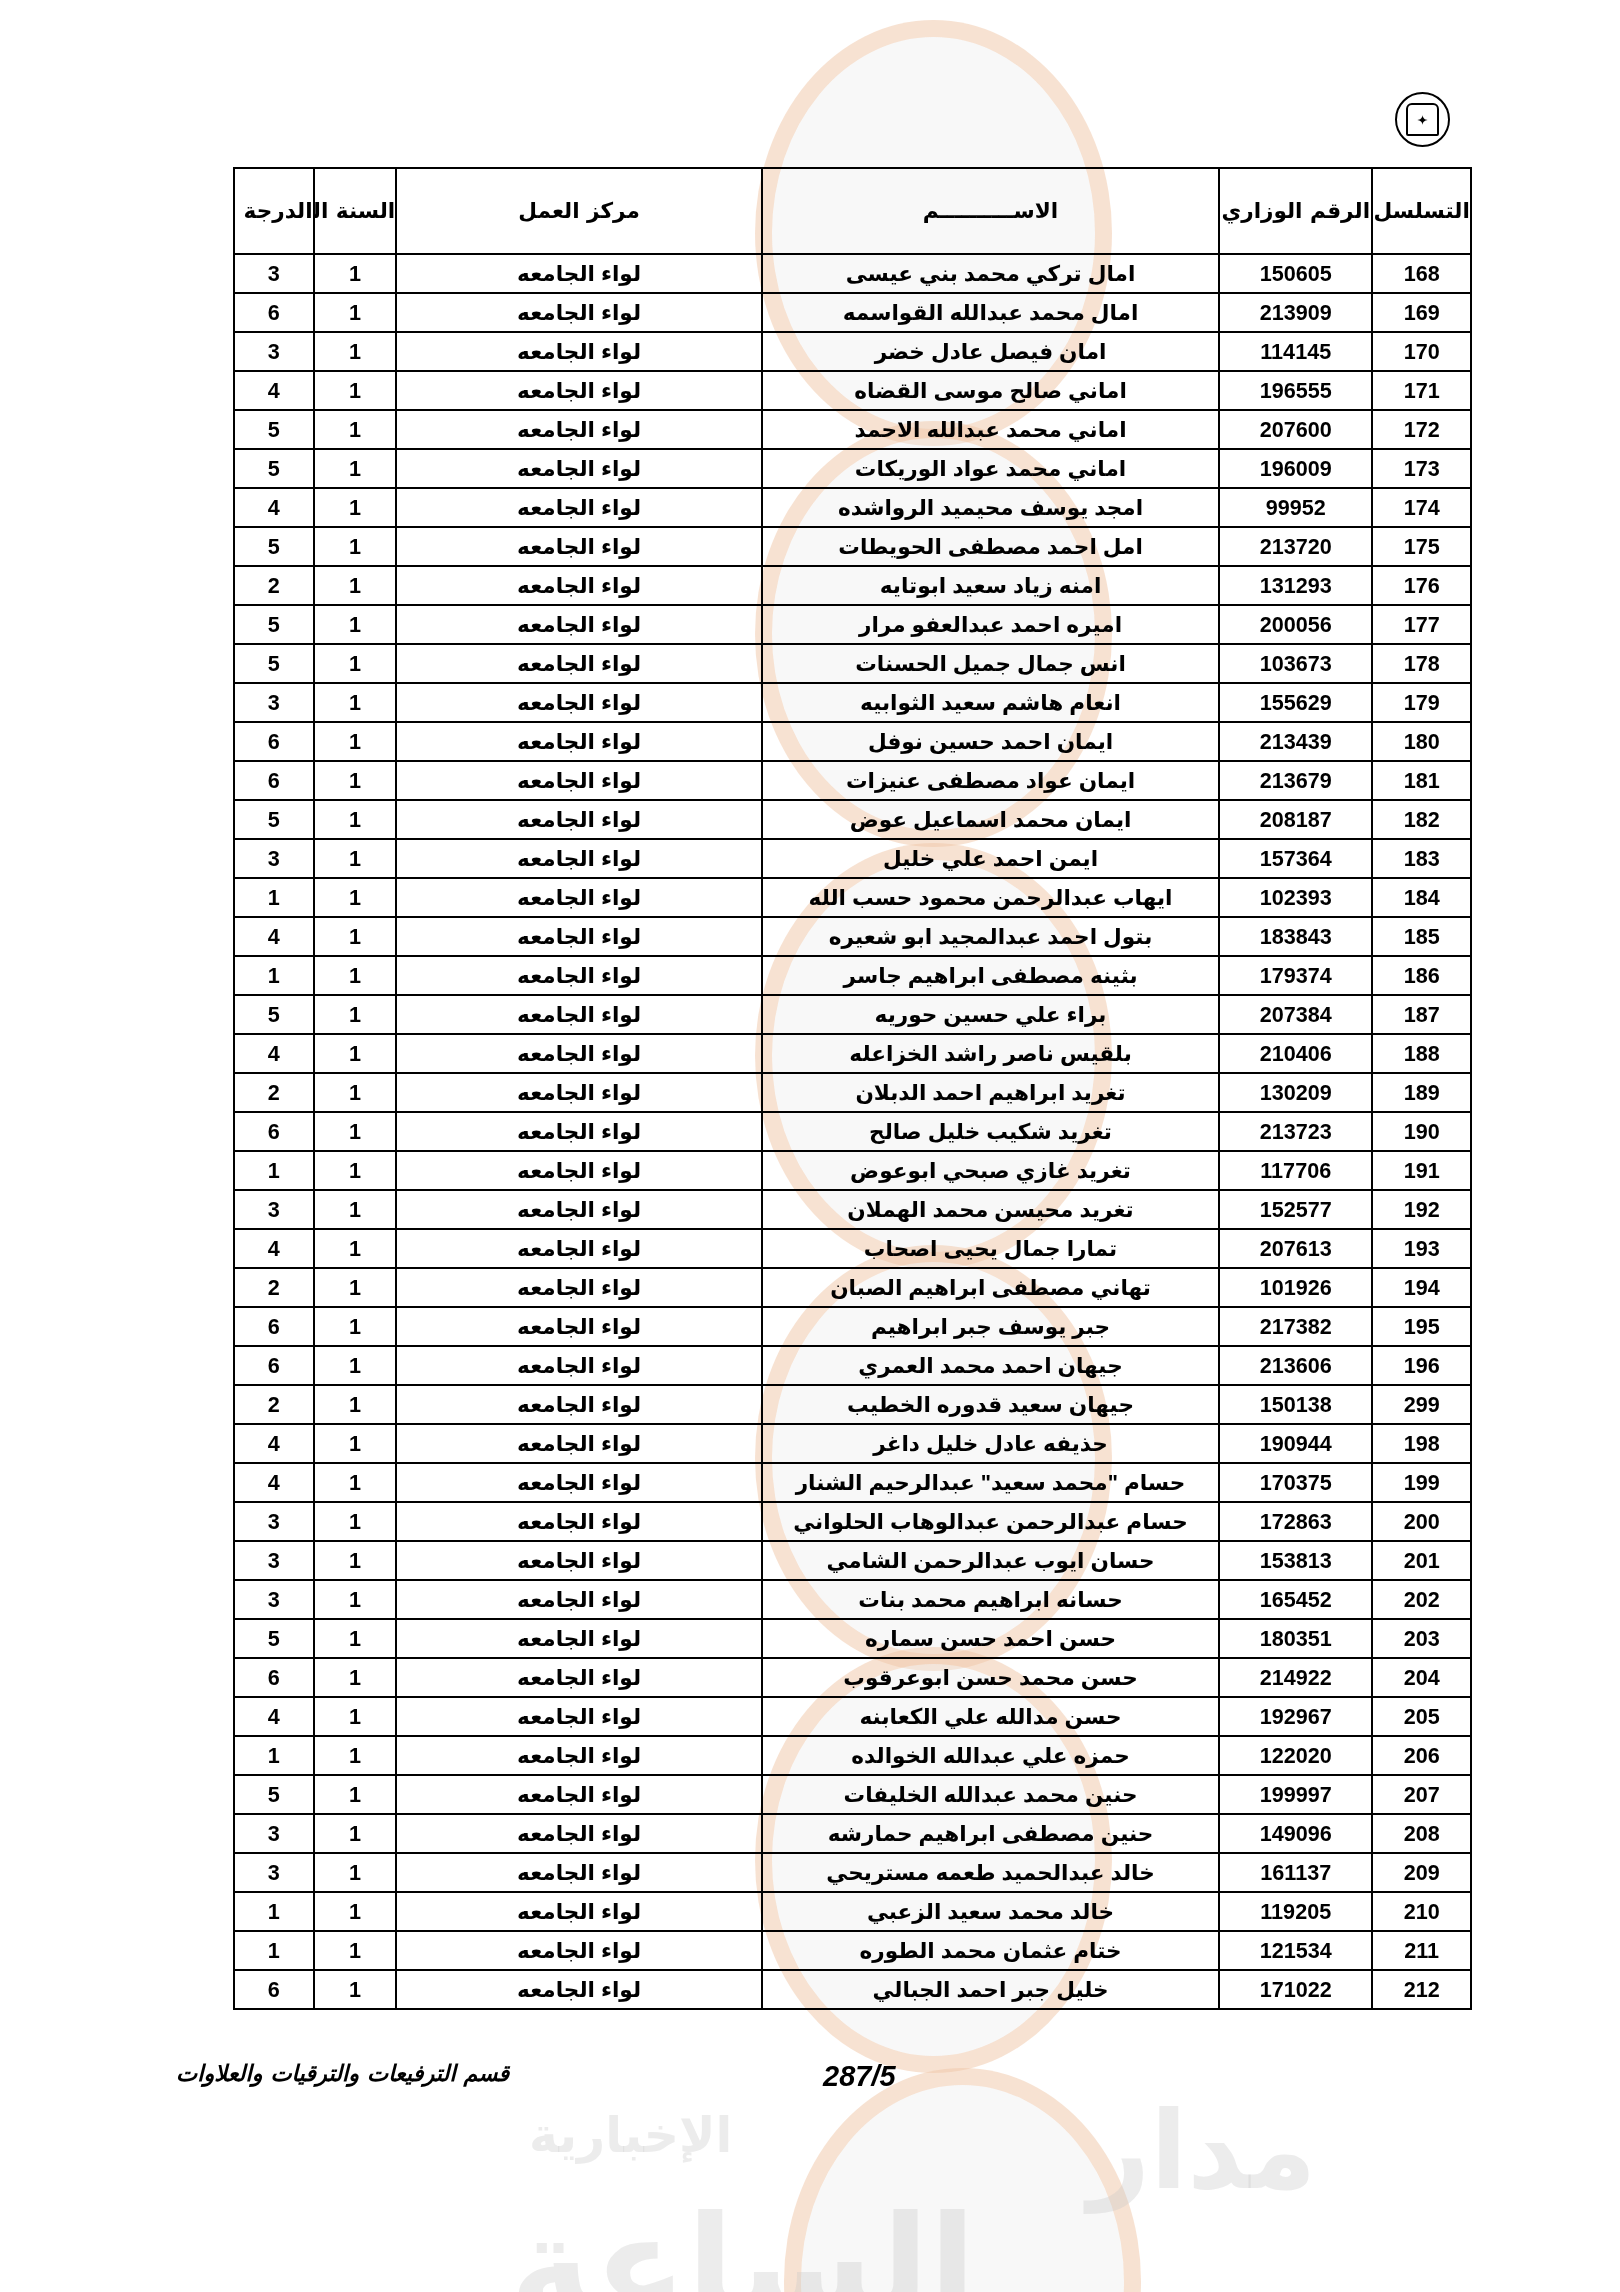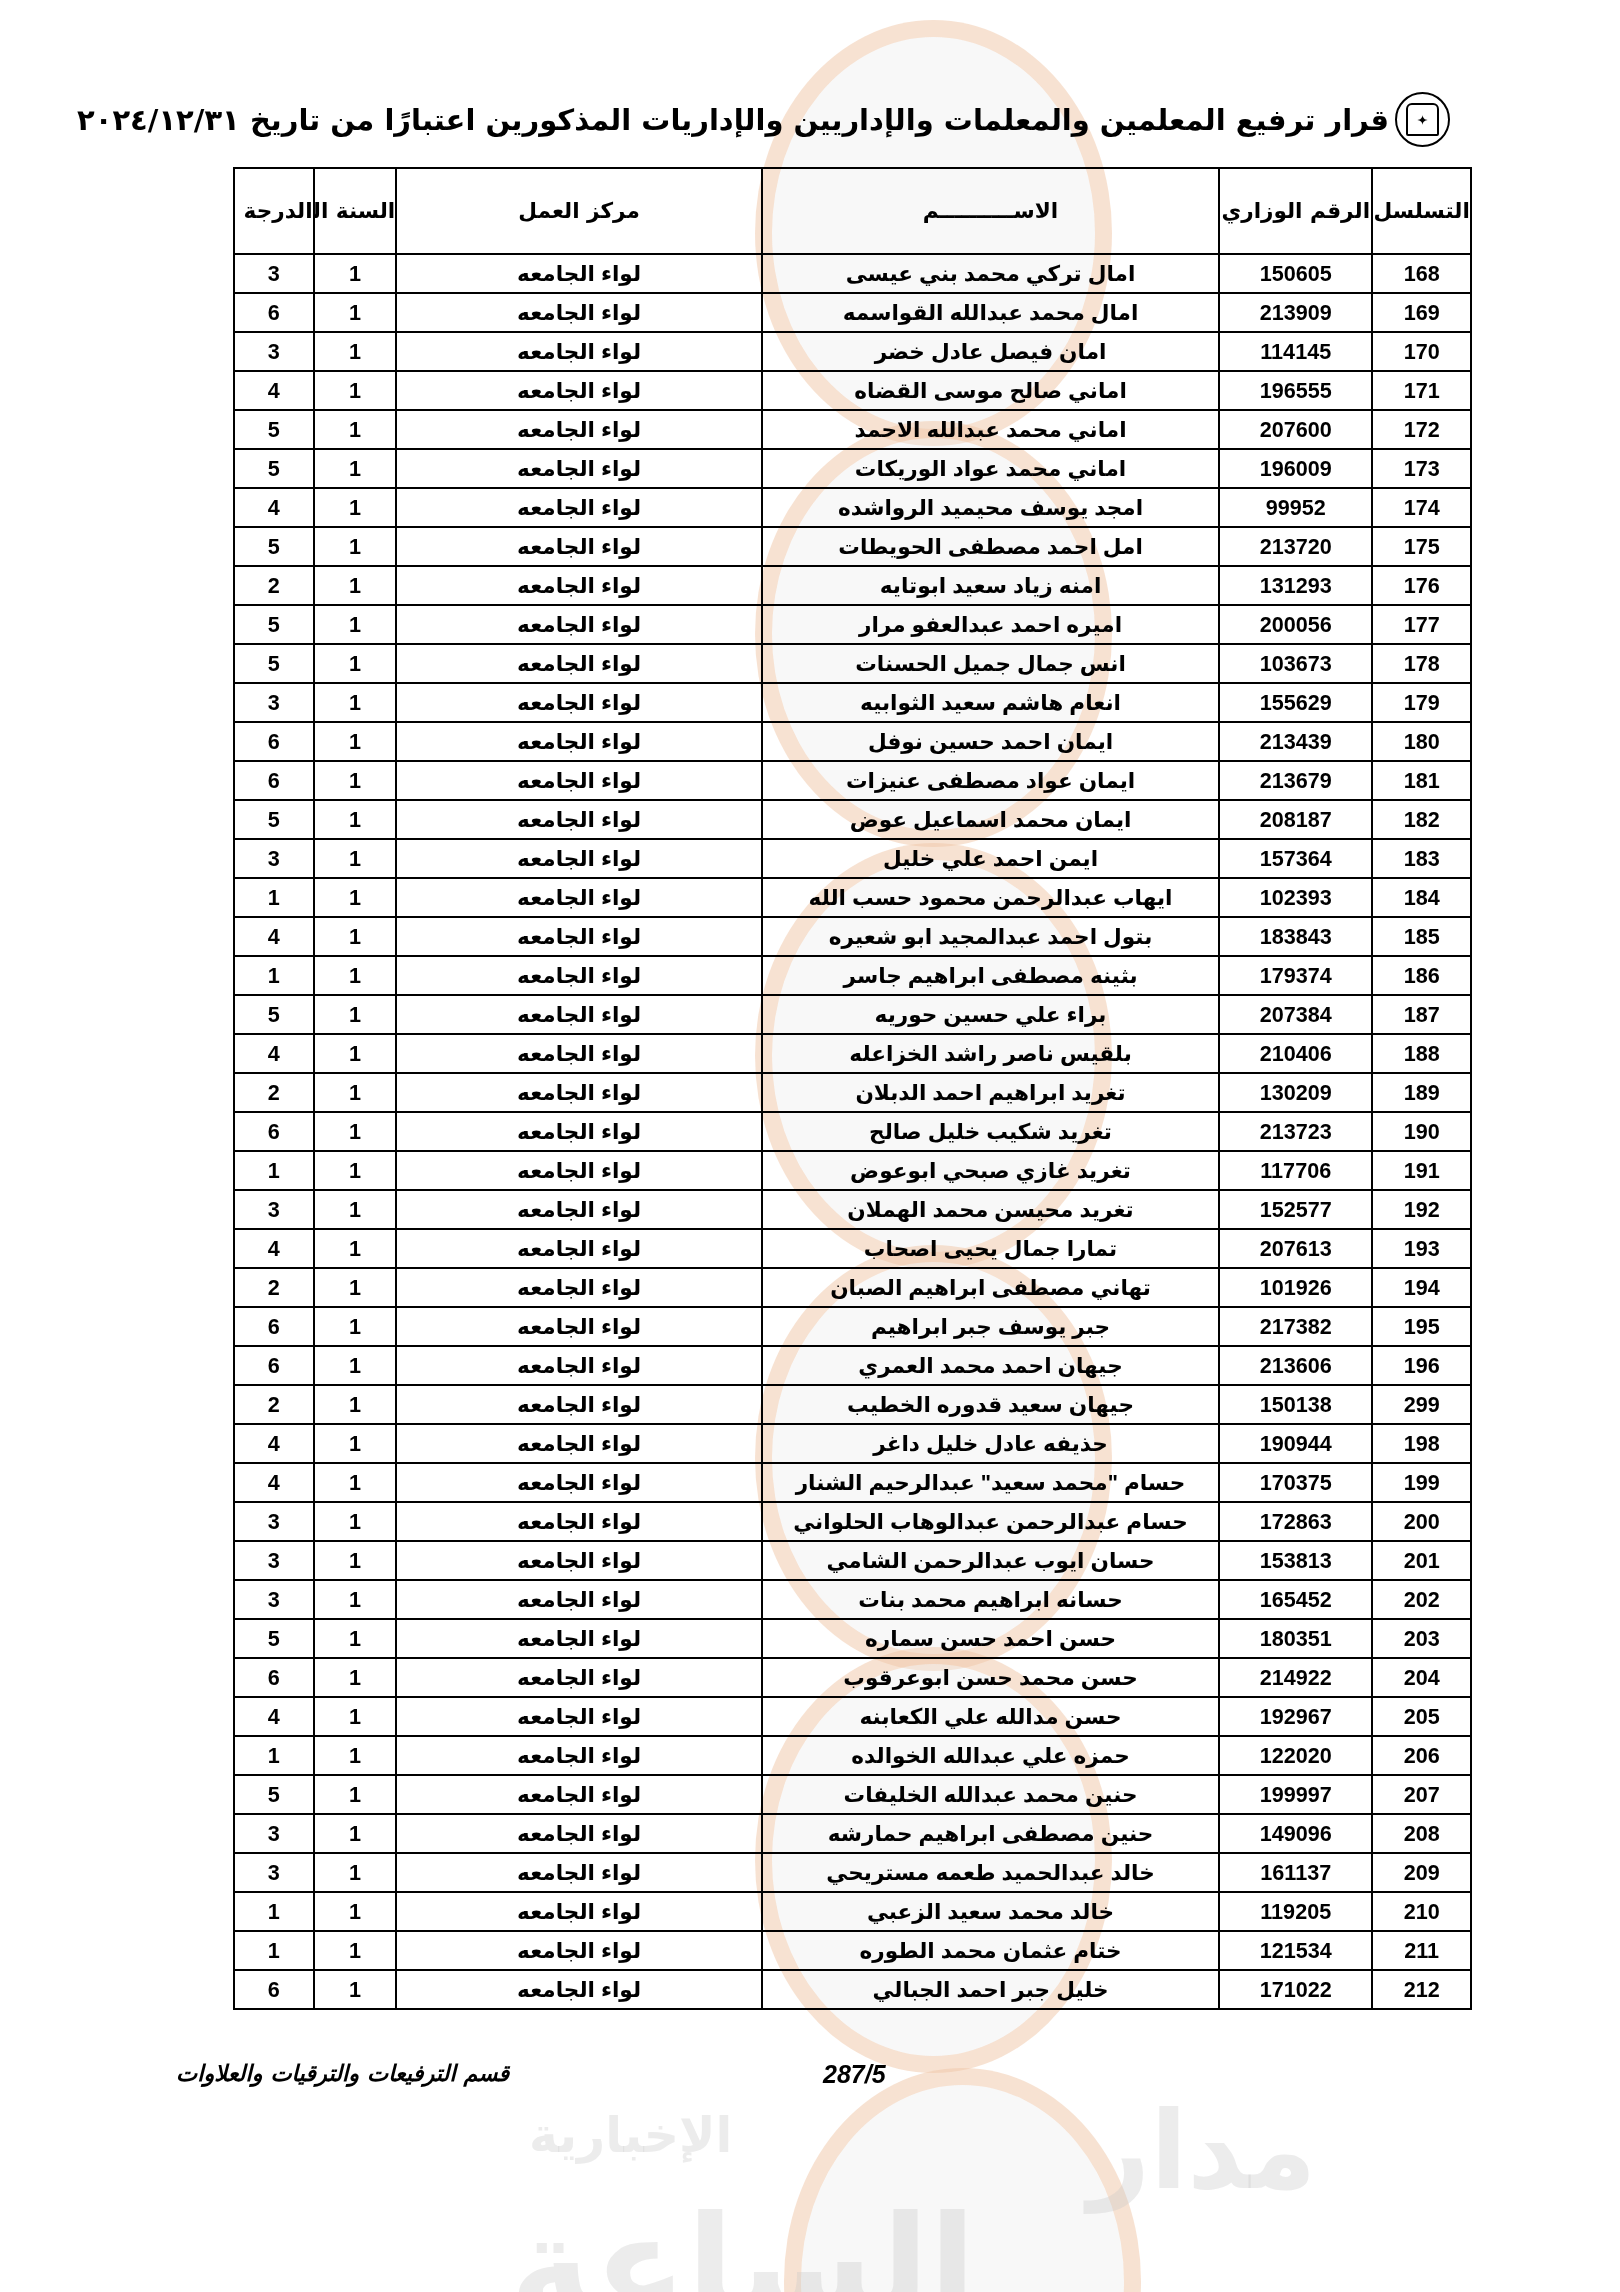--- a/index.html
+++ b/index.html
@@ -21,21 +21,21 @@
               direction: rtl; table-layout: fixed; }
   table.doc th, table.doc td { border: 2.5px solid #000; text-align: center; font-weight: bold;
               padding: 0; overflow: hidden; white-space: nowrap; }
   table.doc th { height: 84px; font-size: 21.6px; line-height: 27.4px; font-family: "DejaVu Sans", sans-serif; }
   table.doc td { height: 37px; font-size: 21.6px; font-family: "Liberation Sans", "DejaVu Sans", sans-serif; }
   td.name, td.work { font-size: 20.6px; }
   .c-seq { width: 98px; } .c-id { width: 152px; } .c-name { width: 454px; }
   .c-work { width: 363px; } .c-year { width: 82px; } .c-grade { width: 79px; }
   .footer { position: absolute; top: 2060px; left: 176px; width: 980px; height: 39px; font-style: italic; }
   .footer-dept { position: absolute; left: 0; top: 0; font-size: 22.5px; font-weight: bold; direction: rtl; }
-  .footer-page { position: absolute; left: 647px; top: 0; font-size: 25px; font-weight: bold;
+  .footer-page { position: absolute; left: 647px; top: 0; font-size: 29px; font-weight: bold;
                  font-family: "Liberation Sans", sans-serif; }
 </style>
 </head>
 <body>
 
 <div class="watermark" style="left:0;top:0;width:1620px;height:2293px;">
   <div class="wm-clock" style="left:755px;top:19.6px;width:323px;height:392px;"></div>
   <div class="wm-clock" style="left:755px;top:421px;width:323px;height:392px;"></div>
   <div class="wm-clock" style="left:755px;top:843px;width:323px;height:392px;"></div>
   <div class="wm-clock" style="left:755px;top:1245px;width:323px;height:392px;"></div>
@@ -43,21 +43,20 @@
   <div class="wm-clock" style="left:784px;top:2068px;width:323px;height:392px;"></div>
   <div class="wm-text" style="left:1088px;top:2088px;font-size:108px;">مدار</div>
   <div class="wm-text" style="left:529px;top:2107px;font-size:49px;">الإخبارية</div>
   <div class="wm-text" style="left:510px;top:2186px;font-size:137px;">الساعة</div>
 </div>
 
 <div class="title-row">
   <div class="emblem">
     <div class="emblem-inner">✦</div>
   </div>
-  <div class="title">قرار ترفيع المعلمين والمعلمات والإداريين والإداريات المذكورين اعتبارًا من تاريخ ٢٠٢٤/١٢/٣١</div>
 </div>
 
 <table class="doc">
   <colgroup>
     <col class="c-seq">
       <col class="c-id">
       <col class="c-name">
       <col class="c-work">
       <col class="c-year">
       <col class="c-grade">

